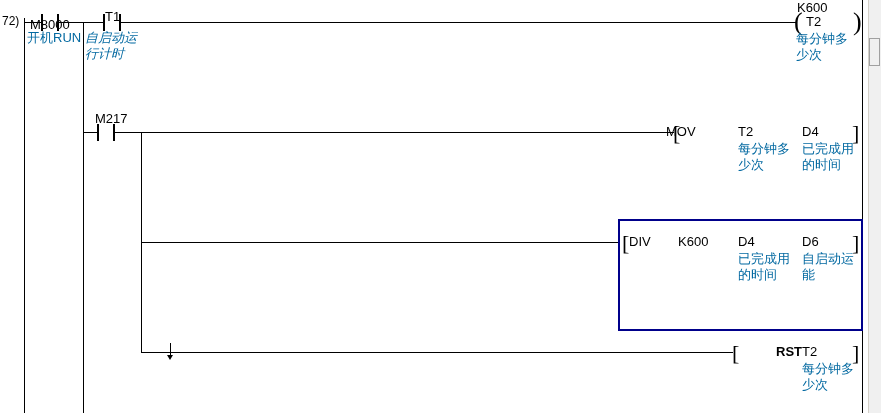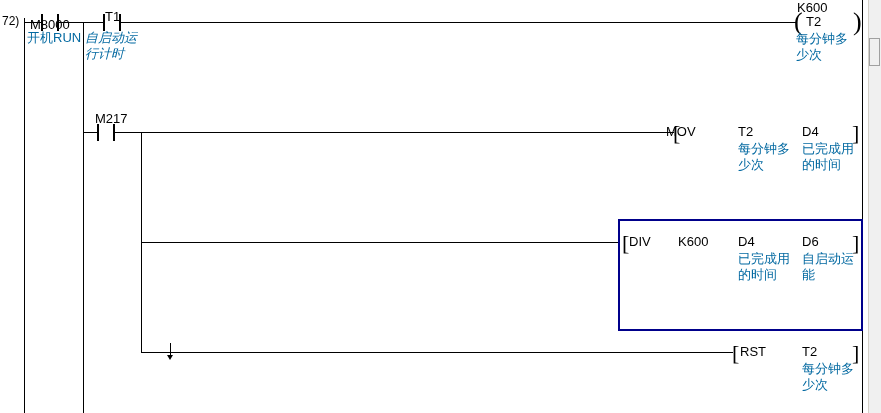--- a/index.html
+++ b/index.html
@@ -201,21 +201,21 @@
   <div class="lbl" style="left:738px; top:235px;">D4</div>
   <div class="cmt" style="left:738px; top:251px;">已完成用
 的时间</div>
   <div class="lbl" style="left:802px; top:235px;">D6</div>
   <div class="cmt" style="left:802px; top:251px;">自启动运
 能</div>
 
   <div class="wire-h" style="left:141px; top:352px; width:592px;"></div>
   <div class="brk" style="left:732px; top:342px;">[</div>
   <div class="brk" style="left:852px; top:342px;">]</div>
-  <div class="lbl" style="left:740px; top:345px;">RST</div>
+  <div class="lbl" style="left:776px; top:345px;font-weight:bold;">RST</div>
   <div class="lbl" style="left:802px; top:345px;">T2</div>
   <div class="cmt" style="left:802px; top:361px;">每分钟多
 少次</div>
 
   <div class="caret" style="left:170px; top:343px; height:14px;"></div>
   <div class="caret-arrow" style="left:167px; top:355px;"></div>
 
   <div class="scrollbar" style="left:868px; top:0px; width:13px; height:413px;"></div>
   <div class="scroll-thumb" style="left:869px; top:38px; width:11px; height:28px;"></div>
 

